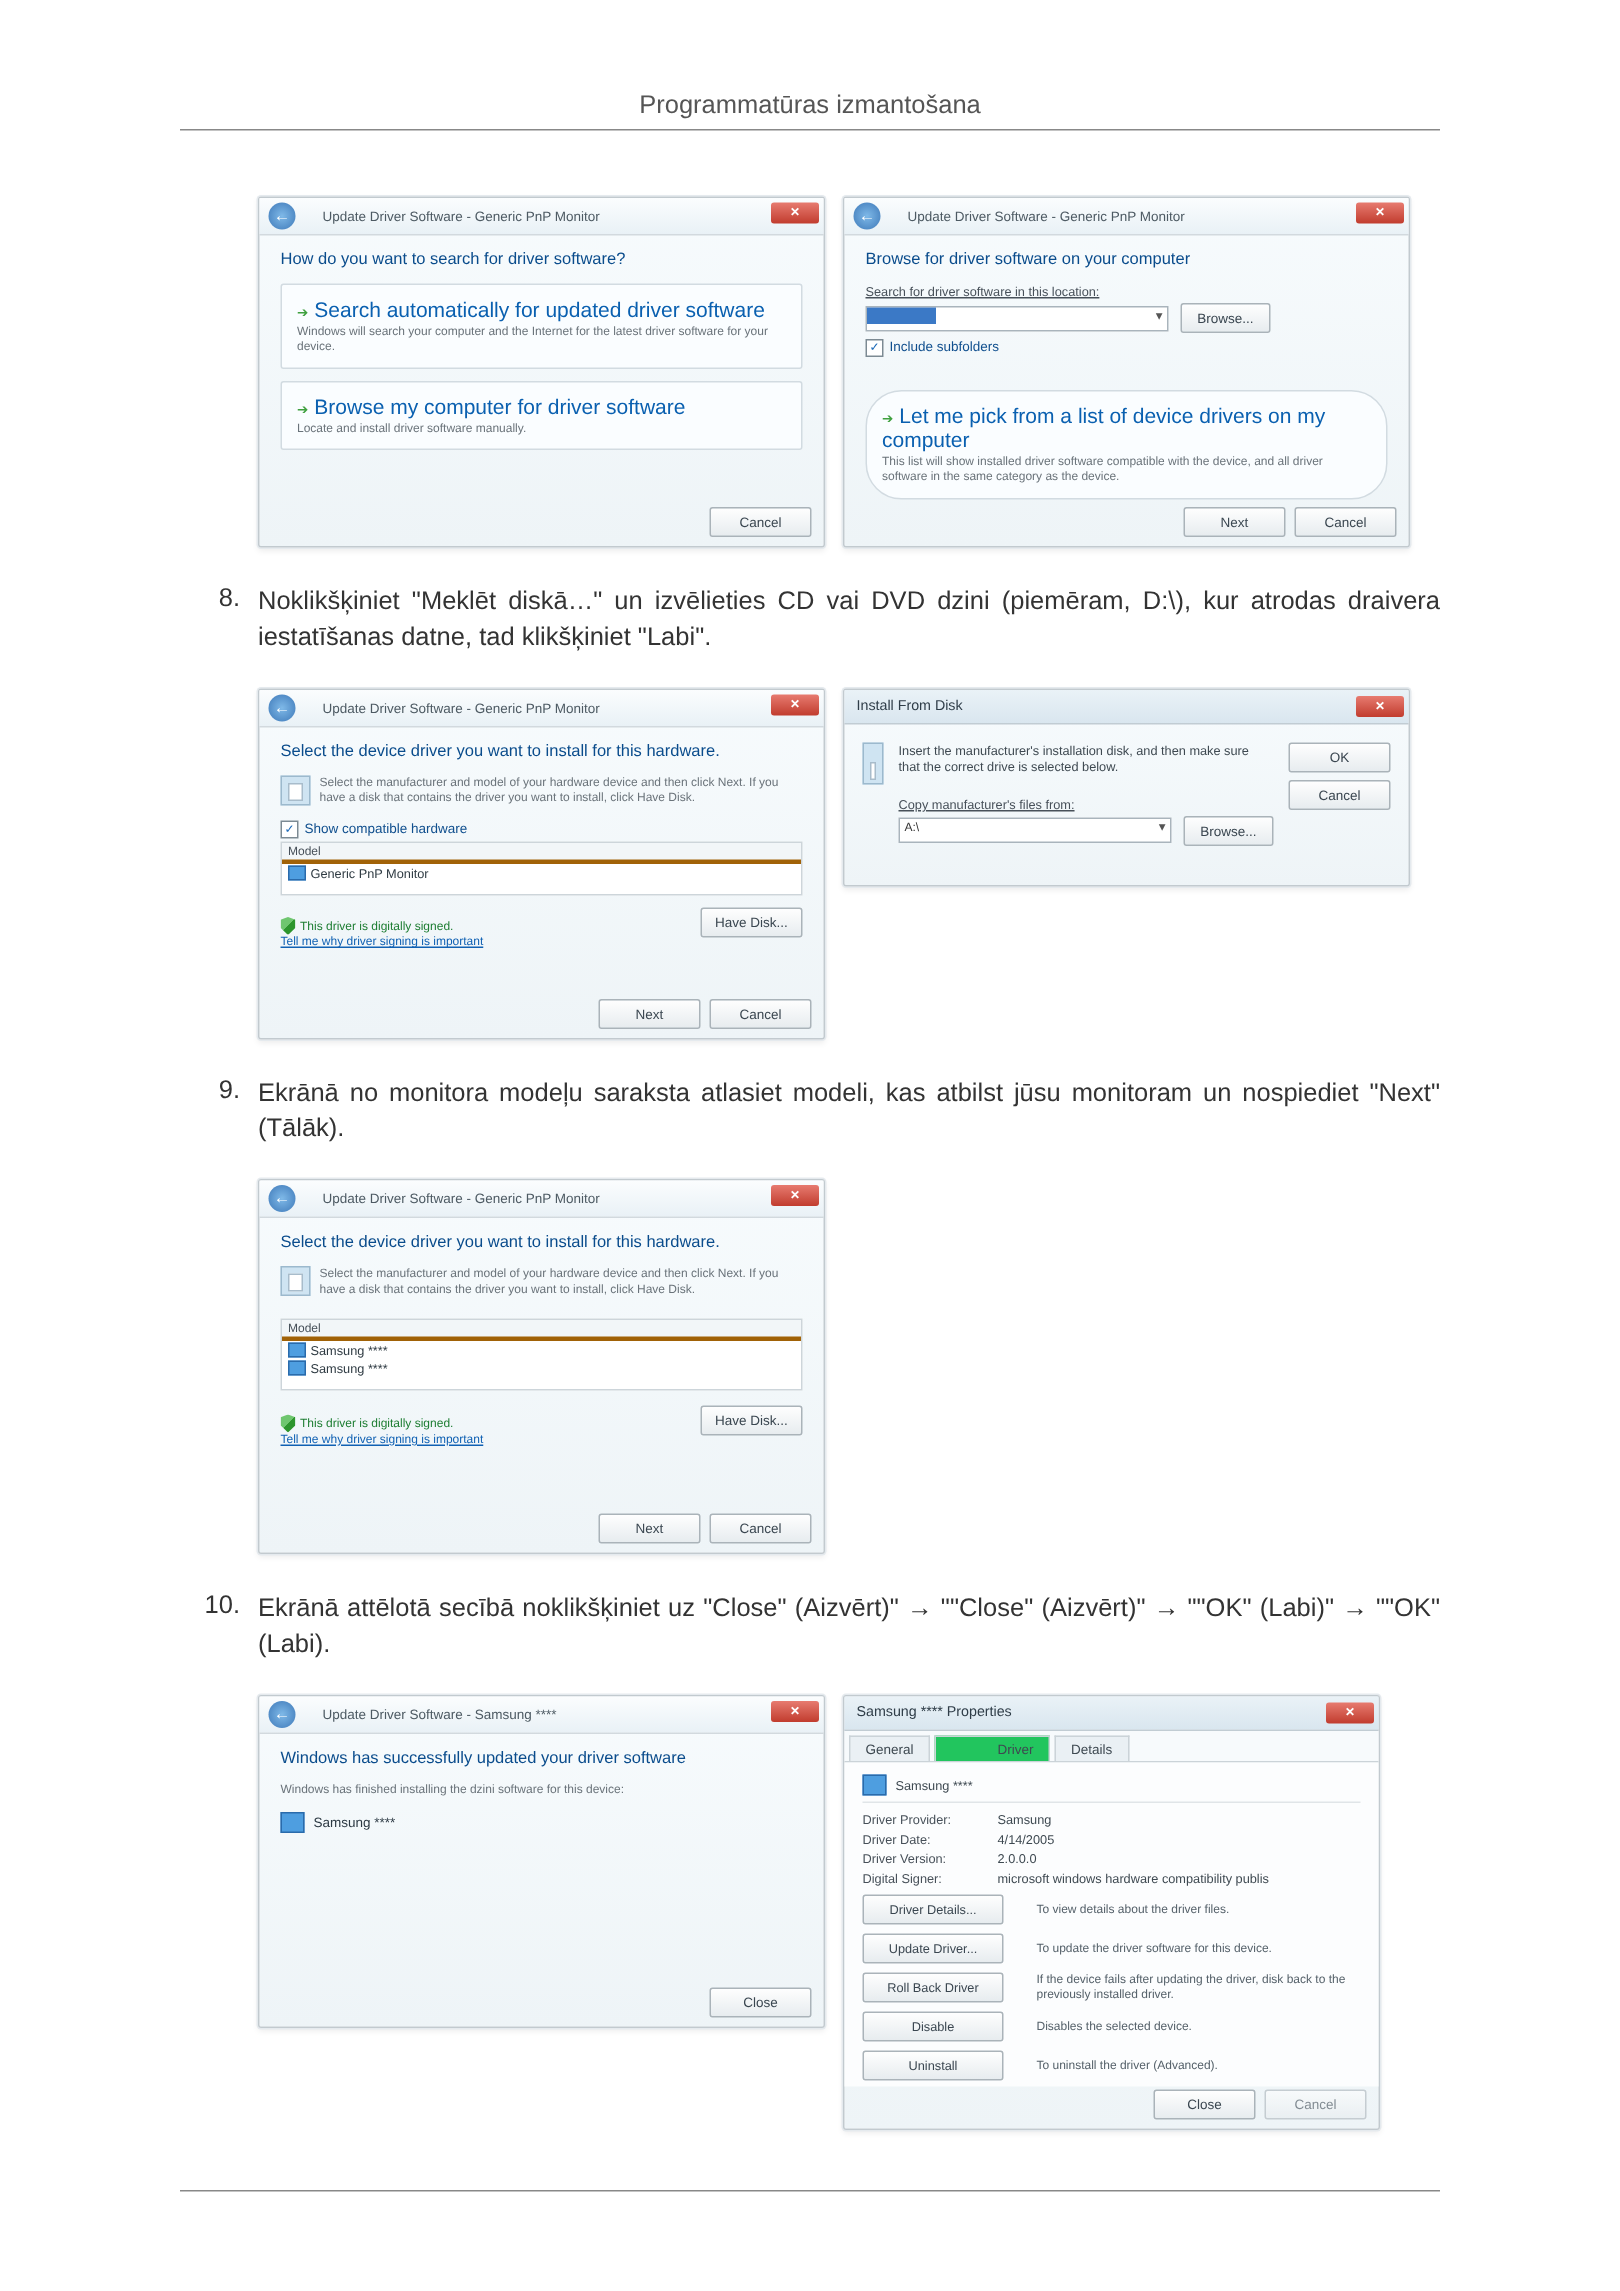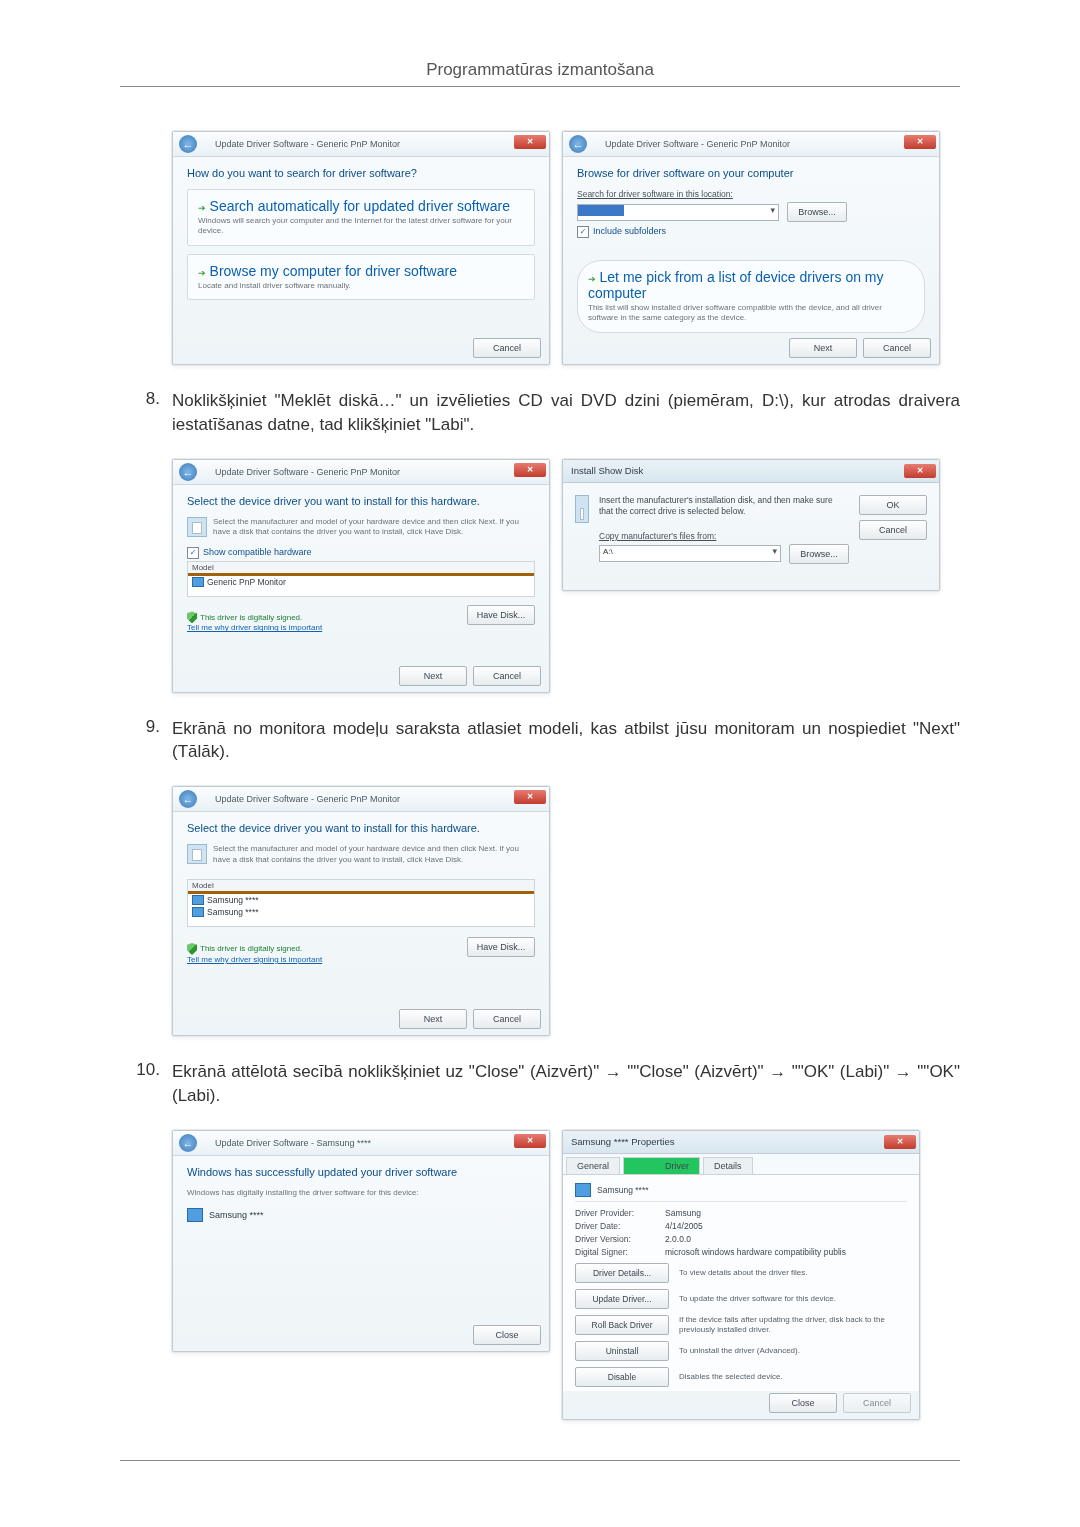--- a/index.html
+++ b/index.html
@@ -346,21 +346,21 @@
     display: flex;
     margin-bottom: 3px;
   }
   .prop-row .lbl {
     width: 90px;
     color: #475059;
   }
   .prop-btn-row {
     display: flex;
     align-items: center;
-    gap: 10px;
+    gap: 22px;
     margin-top: 6px;
   }
   .prop-btn-row .win-btn {
     width: 80px;
     font-size: 8.5px;
   }
   .prop-btn-row .desc {
     font-size: 8px;
     color: #55616a;
     flex: 1;
@@ -484,21 +484,21 @@
           </div>
         </div>
         <div class="footer">
           <div class="win-btn">Next</div>
           <div class="win-btn">Cancel</div>
         </div>
       </div>
 
       <div class="screen scr-d">
         <div class="dlg-title">
-          <span>Install Show Disk</span>
+          <span>Install From Disk</span>
           <span class="close-btn" style="top:4px">✕</span>
         </div>
         <div class="dlg-body">
           <span class="floppy-icon"></span>
           <div style="flex:1">
             <div style="margin-bottom:14px;line-height:1.3;">Insert the manufacturer's installation disk, and then make sure that the correct drive is selected below.</div>
             <div class="field-label">Copy manufacturer's files from:</div>
             <div style="display:flex;align-items:center;gap:4px;">
               <div class="combo" style="width:180px">
                   <div style="font-size:8px;padding:1px 3px;color:#333">A:\</div>
@@ -574,21 +574,21 @@
     <div class="screens-row">
 
       <div class="screen scr-f">
         <div class="titlebar">
           <span class="icon-back">←</span>
           <span class="crumb">Update Driver Software - Samsung ****</span>
           <span class="close-btn">✕</span>
         </div>
         <div class="body">
           <div class="heading">Windows has successfully updated your driver software</div>
-          <div class="opt-desc" style="margin-bottom:10px">Windows has digitally installing the driver software for this device:</div>
+          <div class="opt-desc" style="margin-bottom:10px">Windows has finished installing the dzini software for this device:</div>
           <div style="display:flex;align-items:center;gap:6px;">
             <span class="mon-icon" style="width:14px;height:12px;background:#4e9ee0;border:1px solid #2a6bab;display:inline-block"></span>
             <span style="font-size:9px;color:#2d3a44">Samsung ****</span>
           </div>
         </div>
         <div class="footer">
           <div class="win-btn">Close</div>
         </div>
       </div>
 
@@ -630,26 +630,26 @@
             </div>
           <div class="prop-btn-row">
               <div class="win-btn">Update Driver...</div>
               <div class="desc">To update the driver software for this device.</div>
             </div>
           <div class="prop-btn-row">
               <div class="win-btn">Roll Back Driver</div>
               <div class="desc">If the device fails after updating the driver, disk back to the previously installed driver.</div>
             </div>
           <div class="prop-btn-row">
+              <div class="win-btn">Disable</div>
+              <div class="desc">Disables the selected device.</div>
+            </div>
+          <div class="prop-btn-row">
               <div class="win-btn">Uninstall</div>
               <div class="desc">To uninstall the driver (Advanced).</div>
-            </div>
-          <div class="prop-btn-row">
-              <div class="win-btn">Disable</div>
-              <div class="desc">Disables the selected device.</div>
             </div>
         </div>
         <div class="footer">
           <div class="win-btn">Close</div>
           <div class="win-btn" style="opacity:.6">Cancel</div>
         </div>
       </div>
     </div>
 
   </div>

